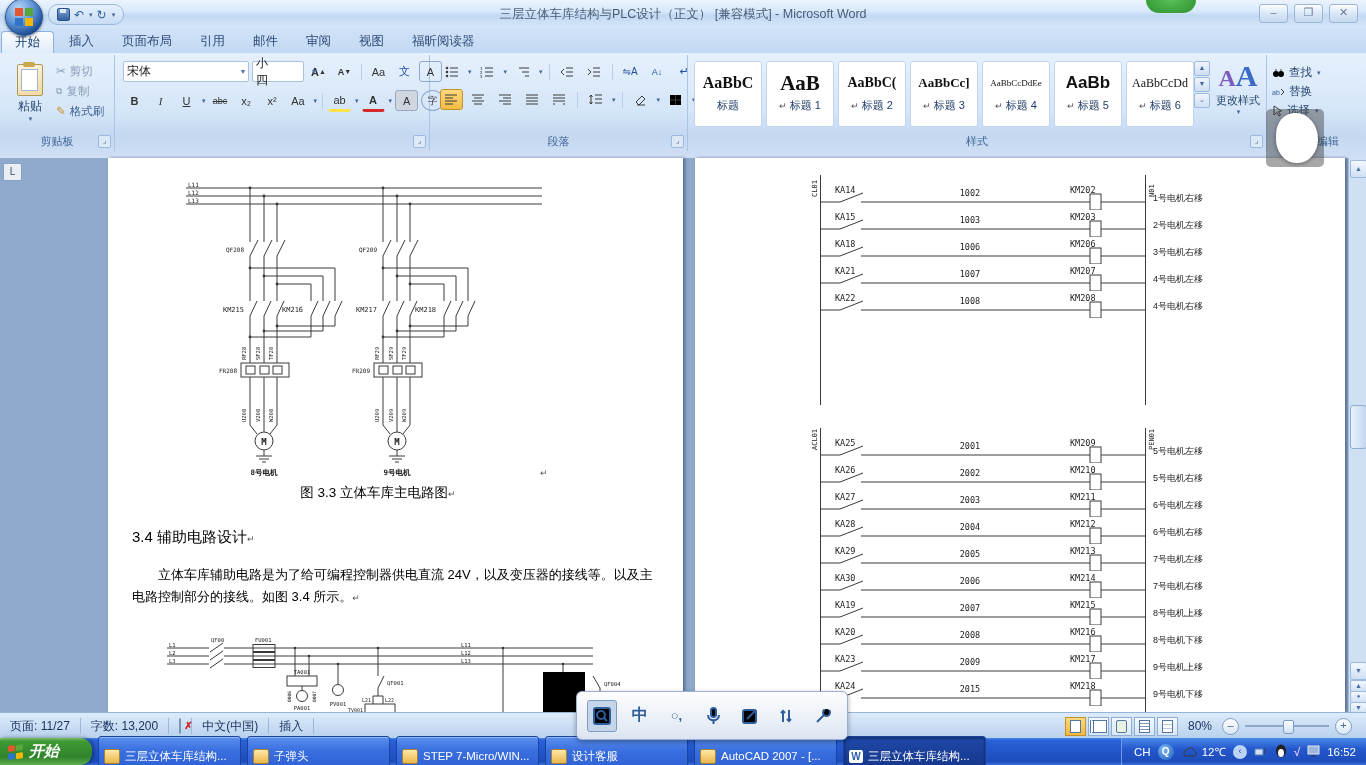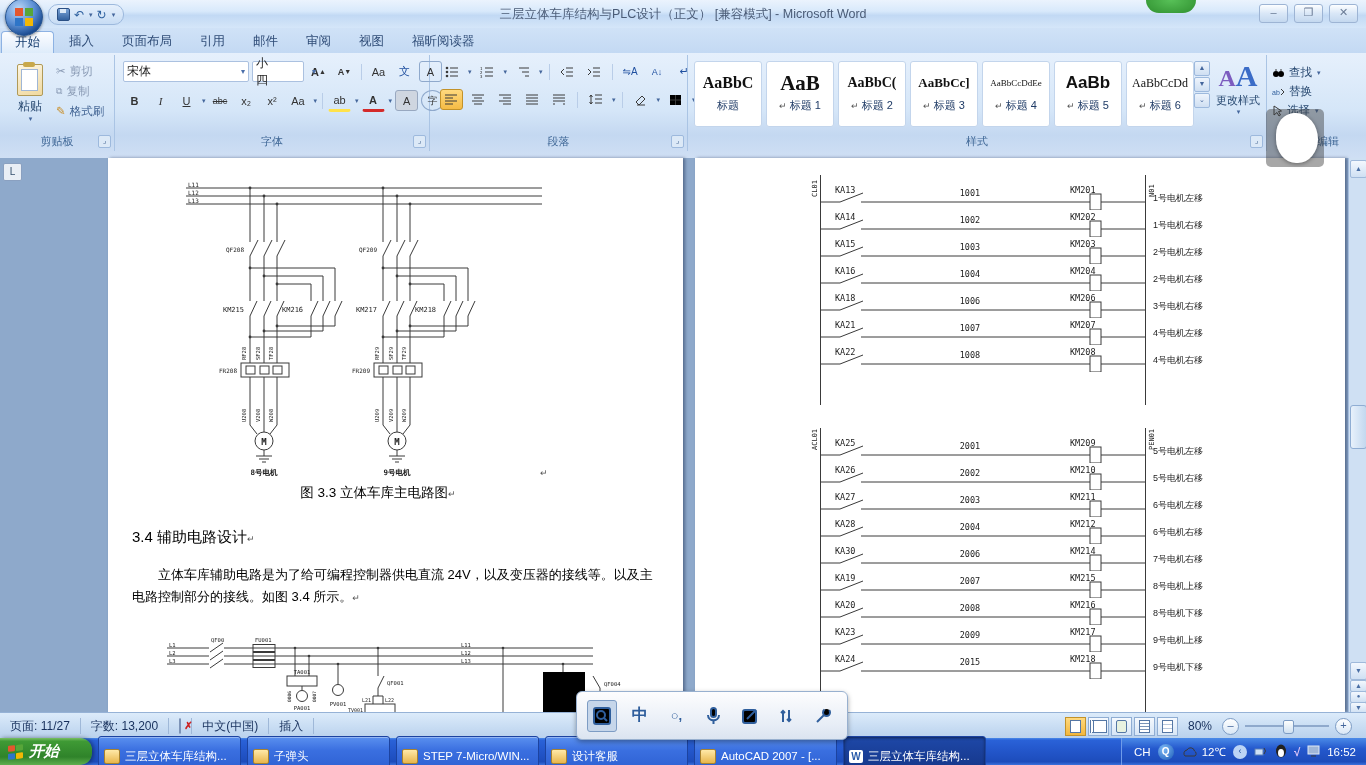--- a/index.html
+++ b/index.html
@@ -270,21 +270,20 @@
       <span class="btn small-btn">Aa</span>
       <span class="mini-dd">▾</span>
       <span class="sep-v"></span>
       <span class="btn small-btn" style="border-bottom:3px solid #ffe24a;">ab</span>
       <span class="mini-dd">▾</span>
       <span class="btn small-btn" style="border-bottom:3px solid #d42a2a;font-weight:bold;">A</span>
       <span class="mini-dd">▾</span>
       <span class="btn small-btn" style="background:#cfd6e0;border:1px solid #98a8c0;">A</span>
       <span class="btn small-btn" style="border:1px solid #8fa9cc;border-radius:50%;font-size:10px;">字</span>
     </div>
-    <div class="glabel">字体</div>
     <div class="launcher">⌟</div>
   </div>
 
   <div class="rgroup" style="left:430px;width:257px;">
     <div class="abs" style="left:10px;top:6px;display:flex;gap:4px;align-items:center;">
       <span class="btn small-btn">
         <svg width="14" height="12">
             <circle cx="2" cy="2" r="1.3" class="dot"></circle>
             <circle cx="2" cy="6" r="1.3" class="dot"></circle>
             <circle cx="2" cy="10" r="1.3" class="dot"></circle>
@@ -713,33 +712,20 @@
 
   <div class="page pg2">
 
     <div class="ladder" style="top:25px;height:216px;">
       <div class="rail" style="left:0;"></div>
       <div class="rail" style="left:325px;"></div>
       <span class="rail-label" style="left:-9px;">CL01</span>
       <span class="rail-label" style="left:328px;">N01</span>
       <div>
 
-          <div class="rung">
-            <svg width="340" height="27">
-              <line x1="0" y1="19" x2="20" y2="19"></line>
-              <line x1="20" y1="19" x2="43" y2="10"></line>
-              <line x1="41" y1="19" x2="270" y2="19"></line>
-              <rect x="270" y="11" width="11" height="16" class="wbox"></rect>
-              <line x1="281" y1="19" x2="325" y2="19"></line>
-            </svg>
-            <span class="lab r-contact">KA13</span>
-            <span class="lab r-wire">1001</span>
-            <span class="lab r-coil">KM201</span>
-            <span class="lab r-desc cjk">1号电机左移</span>
-          </div>
 
           <div class="rung">
             <svg width="340" height="27">
               <line x1="0" y1="19" x2="20" y2="19"></line>
               <line x1="20" y1="19" x2="43" y2="10"></line>
               <line x1="41" y1="19" x2="270" y2="19"></line>
               <rect x="270" y="11" width="11" height="16" class="wbox"></rect>
               <line x1="281" y1="19" x2="325" y2="19"></line>
             </svg>
             <span class="lab r-contact">KA14</span>
@@ -755,33 +741,20 @@
               <line x1="41" y1="19" x2="270" y2="19"></line>
               <rect x="270" y="11" width="11" height="16" class="wbox"></rect>
               <line x1="281" y1="19" x2="325" y2="19"></line>
             </svg>
             <span class="lab r-contact">KA15</span>
             <span class="lab r-wire">1003</span>
             <span class="lab r-coil">KM203</span>
             <span class="lab r-desc cjk">2号电机左移</span>
           </div>
 
-          <div class="rung">
-            <svg width="340" height="27">
-              <line x1="0" y1="19" x2="20" y2="19"></line>
-              <line x1="20" y1="19" x2="43" y2="10"></line>
-              <line x1="41" y1="19" x2="270" y2="19"></line>
-              <rect x="270" y="11" width="11" height="16" class="wbox"></rect>
-              <line x1="281" y1="19" x2="325" y2="19"></line>
-            </svg>
-            <span class="lab r-contact">KA16</span>
-            <span class="lab r-wire">1004</span>
-            <span class="lab r-coil">KM204</span>
-            <span class="lab r-desc cjk">2号电机右移</span>
-          </div>
 
 
           <div class="rung">
             <svg width="340" height="27">
               <line x1="0" y1="19" x2="20" y2="19"></line>
               <line x1="20" y1="19" x2="43" y2="10"></line>
               <line x1="41" y1="19" x2="270" y2="19"></line>
               <rect x="270" y="11" width="11" height="16" class="wbox"></rect>
               <line x1="281" y1="19" x2="325" y2="19"></line>
             </svg>
@@ -877,20 +850,33 @@
               <line x1="41" y1="19" x2="270" y2="19"></line>
               <rect x="270" y="11" width="11" height="16" class="wbox"></rect>
               <line x1="281" y1="19" x2="325" y2="19"></line>
             </svg>
             <span class="lab r-contact">KA28</span>
             <span class="lab r-wire">2004</span>
             <span class="lab r-coil">KM212</span>
             <span class="lab r-desc cjk">6号电机右移</span>
           </div>
 
+          <div class="rung">
+            <svg width="340" height="27">
+              <line x1="0" y1="19" x2="20" y2="19"></line>
+              <line x1="20" y1="19" x2="43" y2="10"></line>
+              <line x1="41" y1="19" x2="270" y2="19"></line>
+              <rect x="270" y="11" width="11" height="16" class="wbox"></rect>
+              <line x1="281" y1="19" x2="325" y2="19"></line>
+            </svg>
+            <span class="lab r-contact">KA29</span>
+            <span class="lab r-wire">2005</span>
+            <span class="lab r-coil">KM213</span>
+            <span class="lab r-desc cjk">7号电机左移</span>
+          </div>
 
           <div class="rung">
             <svg width="340" height="27">
               <line x1="0" y1="19" x2="20" y2="19"></line>
               <line x1="20" y1="19" x2="43" y2="10"></line>
               <line x1="41" y1="19" x2="270" y2="19"></line>
               <rect x="270" y="11" width="11" height="16" class="wbox"></rect>
               <line x1="281" y1="19" x2="325" y2="19"></line>
             </svg>
             <span class="lab r-contact">KA30</span>

